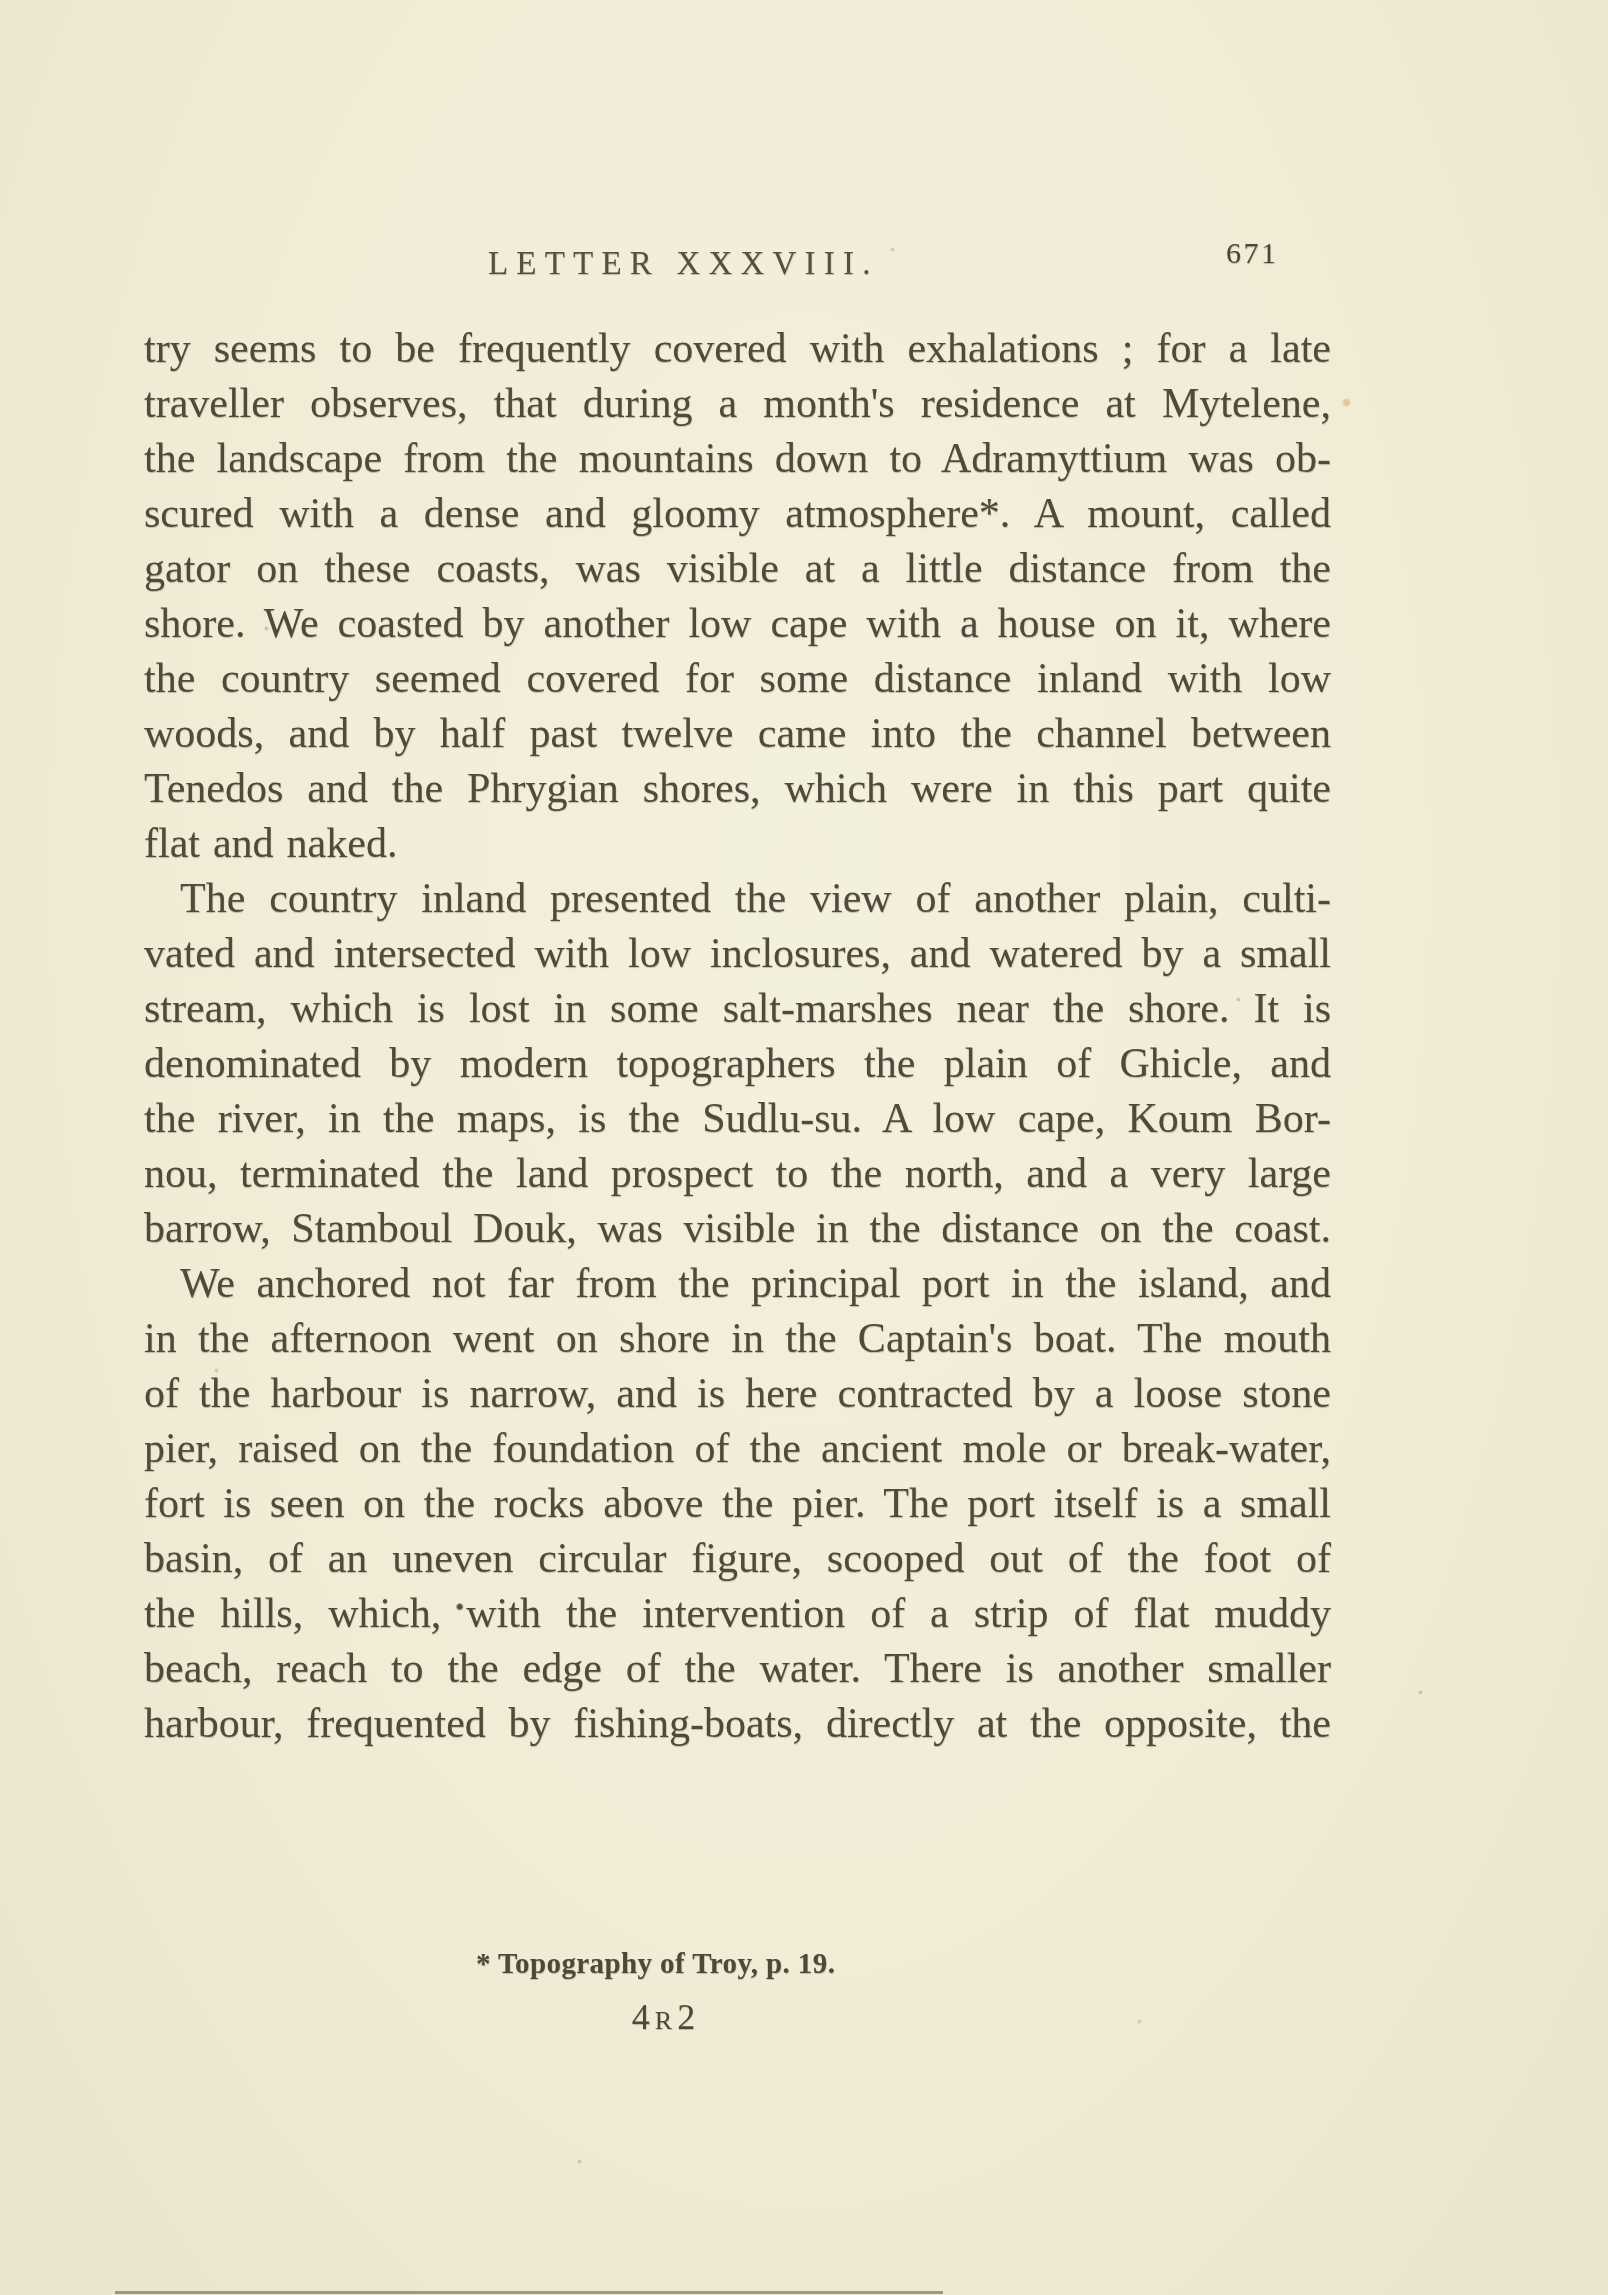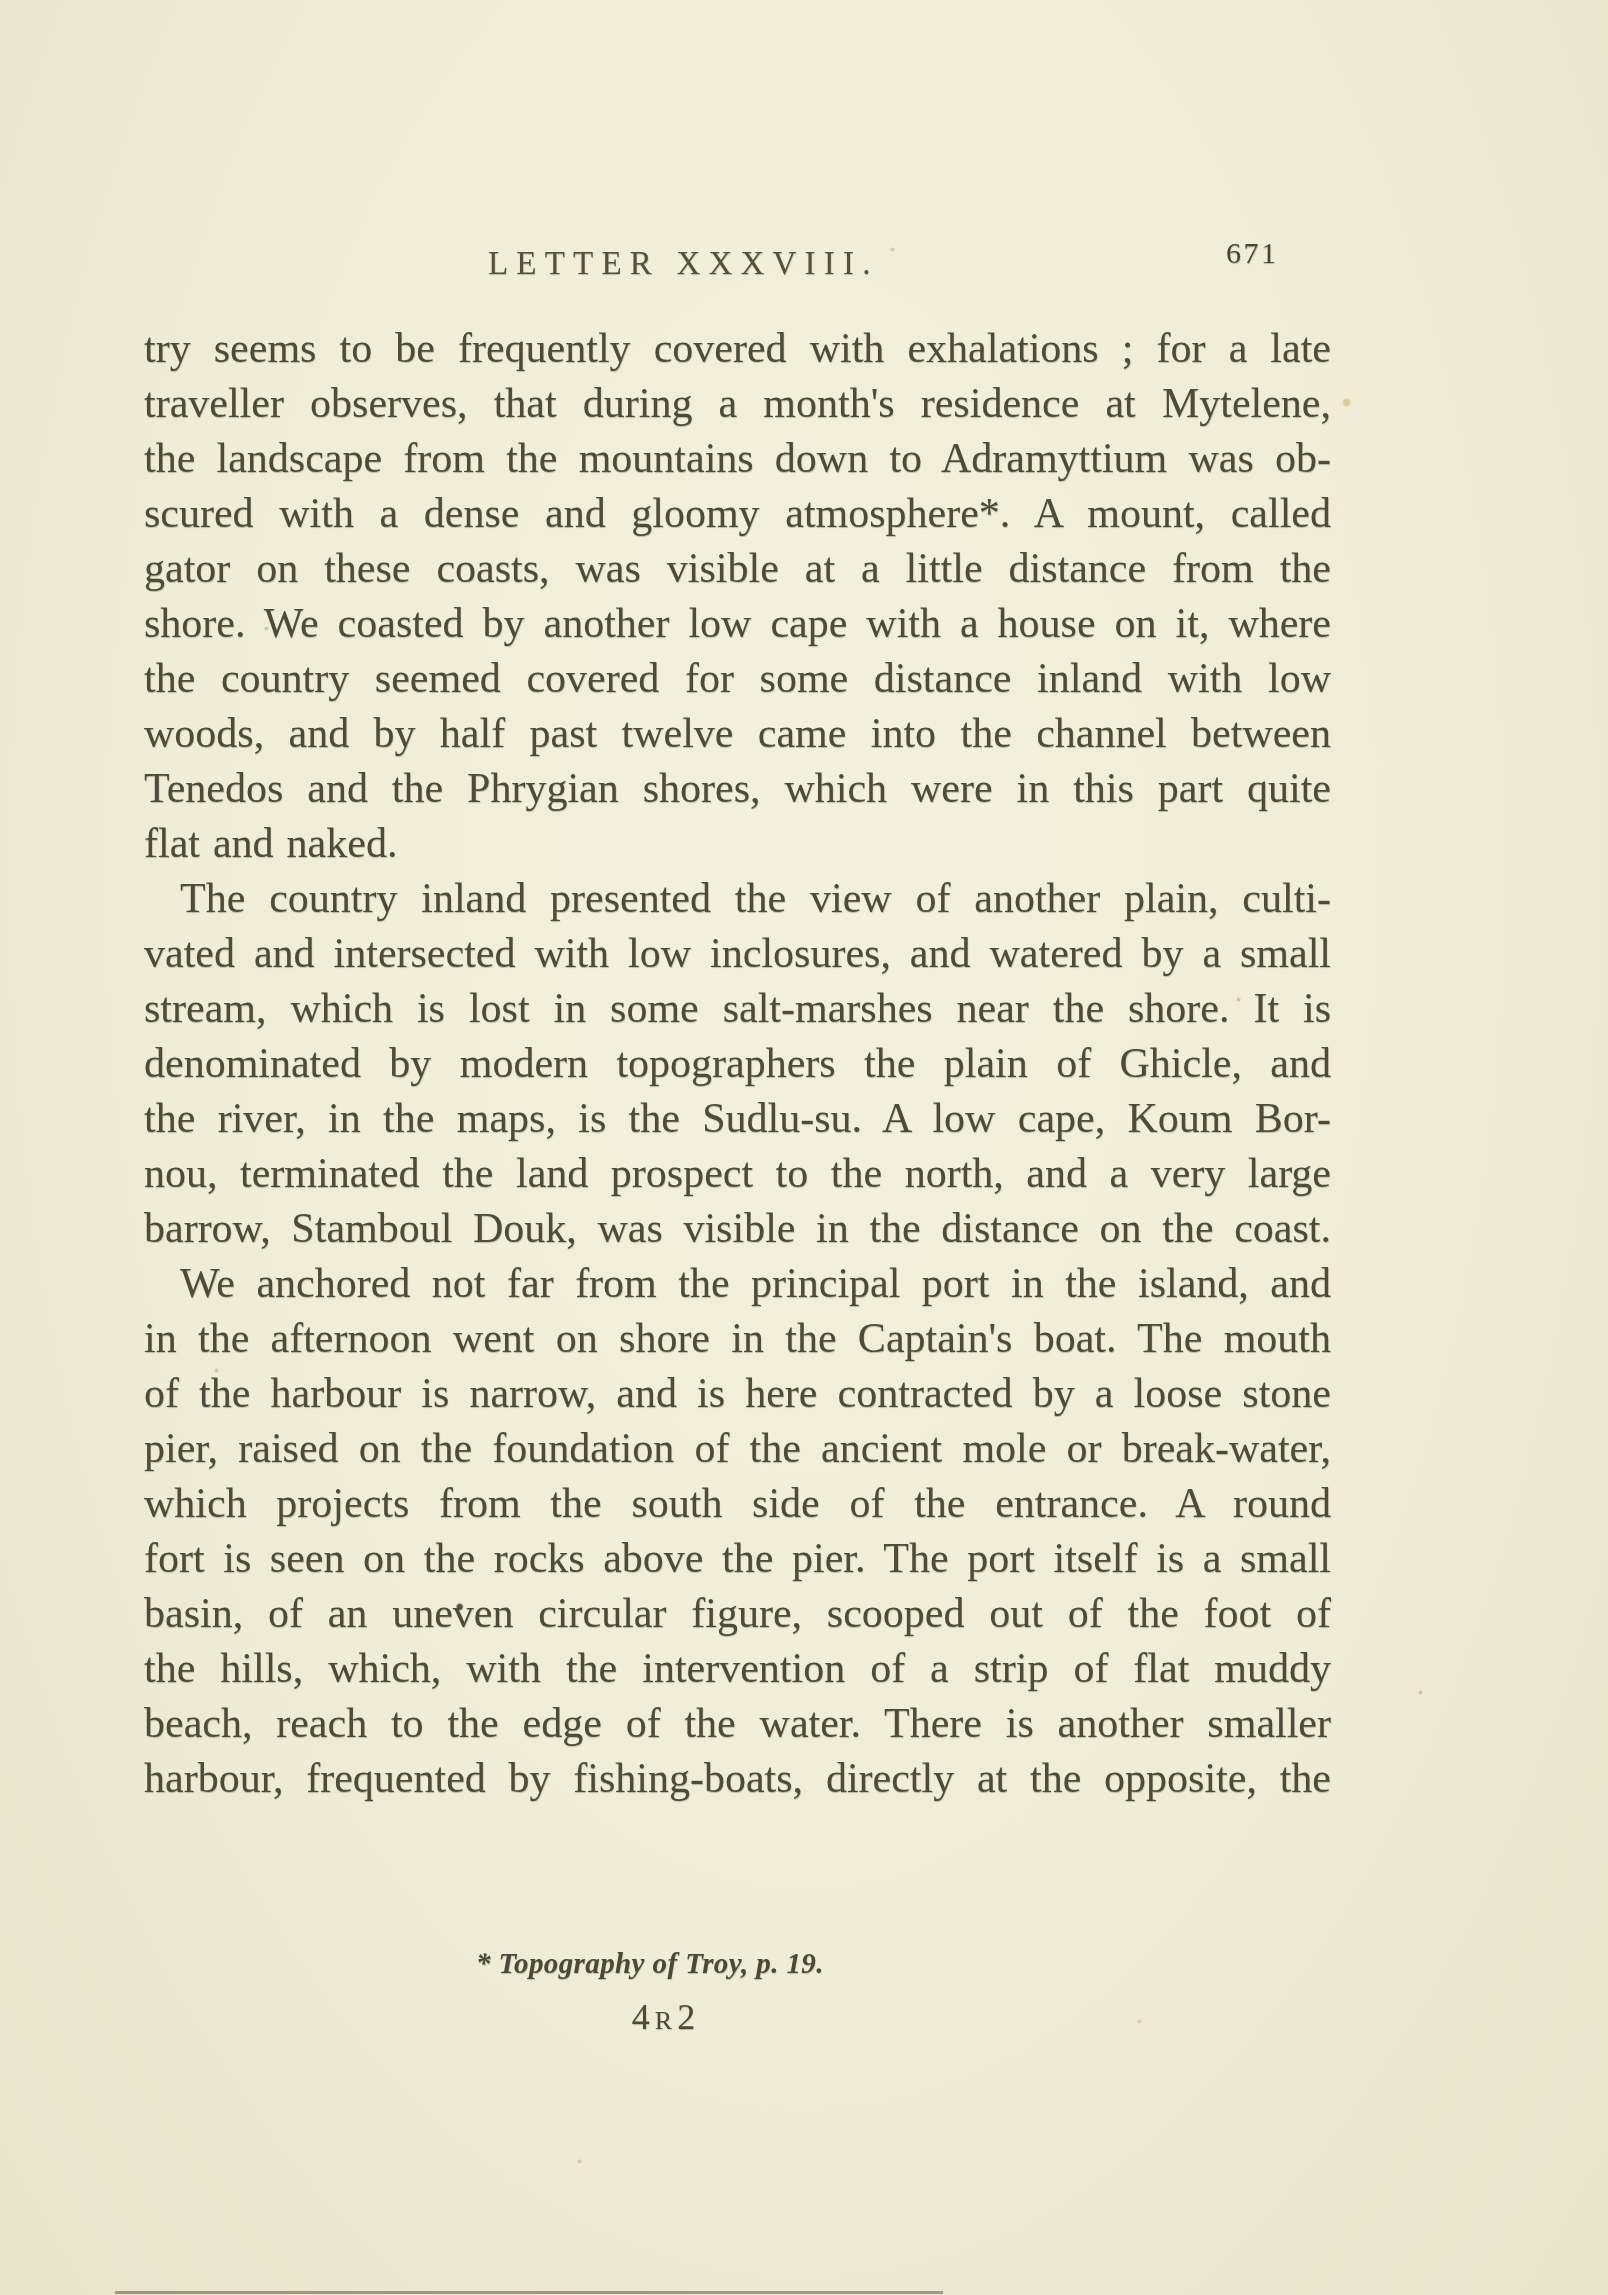--- a/index.html
+++ b/index.html
@@ -92,21 +92,20 @@
     position: absolute;
     top: 1947px;
     left: 476px;
     width: 363px;
     font-size: 29px;
     font-weight: bold;
     letter-spacing: 0.4px;
     color: #4d4838;
     text-shadow: 0.4px 0.7px 0.8px rgba(77,72,56,.3);
     white-space: nowrap;
-    font-style: italic;
   }
   .signature {
     position: absolute;
     top: 1996px;
     left: 614px;
     width: 99px;
     text-align: center;
     font-size: 36px;
     color: #4d4838;
     text-shadow: 0.4px 0.7px 0.8px rgba(77,72,56,.3);
@@ -141,21 +140,20 @@
       <div class="line just">vated and intersected with low inclosures, and watered by a small</div>
       <div class="line just">stream, which is lost in some salt-marshes near the shore.  It is</div>
       <div class="line just">denominated by modern topographers the plain of Ghicle, and</div>
       <div class="line just">the river, in the maps, is the Sudlu-su.  A low cape, Koum Bor-</div>
       <div class="line just">nou, terminated the land prospect to the north, and a very large</div>
       <div class="line just">barrow, Stamboul Douk, was visible in the distance on the coast.</div>
       <div class="line just indent">We anchored not far from the principal port in the island, and</div>
       <div class="line just">in the afternoon went on shore in the Captain's boat.  The mouth</div>
       <div class="line just">of the harbour is narrow, and is here contracted by a loose stone</div>
       <div class="line just">pier, raised on the foundation of the ancient mole or break-water,</div>
-      <div class="line just">which projects from the south side of the entrance.  A round</div>
       <div class="line just">fort is seen on the rocks above the pier.  The port itself is a small</div>
       <div class="line just">basin, of an uneven circular figure, scooped out of the foot of</div>
       <div class="line just">the hills, which, with the intervention of a strip of flat muddy</div>
       <div class="line just">beach, reach to the edge of the water.  There is another smaller</div>
       <div class="line just">harbour, frequented by fishing-boats, directly at the opposite, the</div>
     </div>
 
   <div class="footnote">* Topography of Troy, p. 19.</div>
 
   <div class="signature">

